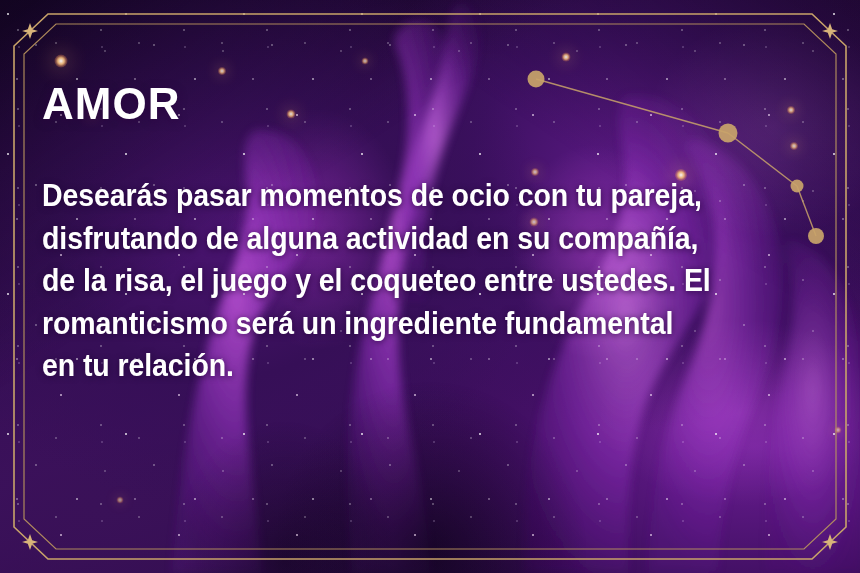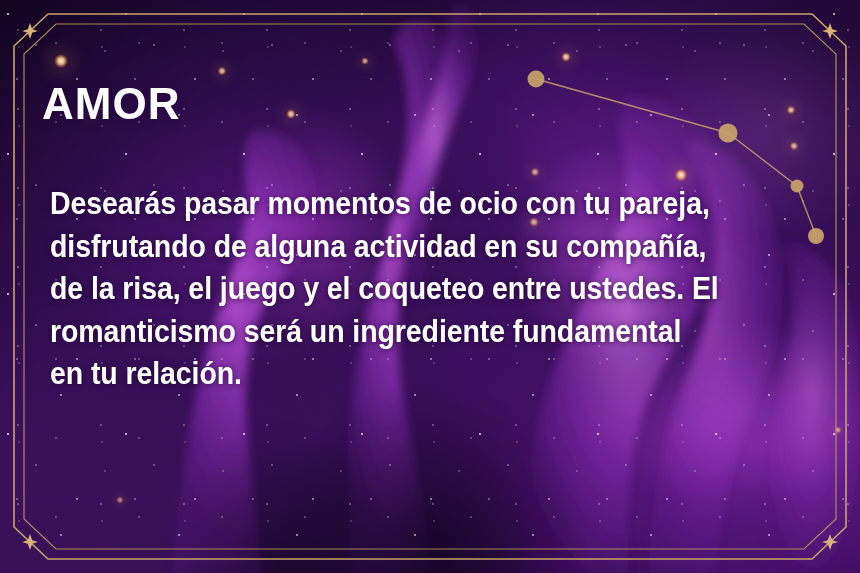--- a/index.html
+++ b/index.html
@@ -90,21 +90,21 @@
     font-family:"Liberation Sans",sans-serif;
     font-weight:bold;
     font-size:44px;
     letter-spacing:1px;
     color:#ffffff;
     margin:0;
     line-height:1;
     text-shadow:0 2px 10px rgba(40,0,60,.75);
   }
   #body-text{
-    margin:8px;
+    margin:0;
     padding-top:48px;
   }
   .body-line{
     font-family:"Liberation Sans",sans-serif;
     font-weight:bold;
     font-size:30.5px;
     line-height:42.5px;
     color:#ffffff;
     white-space:nowrap;
     transform:scaleX(.935);

